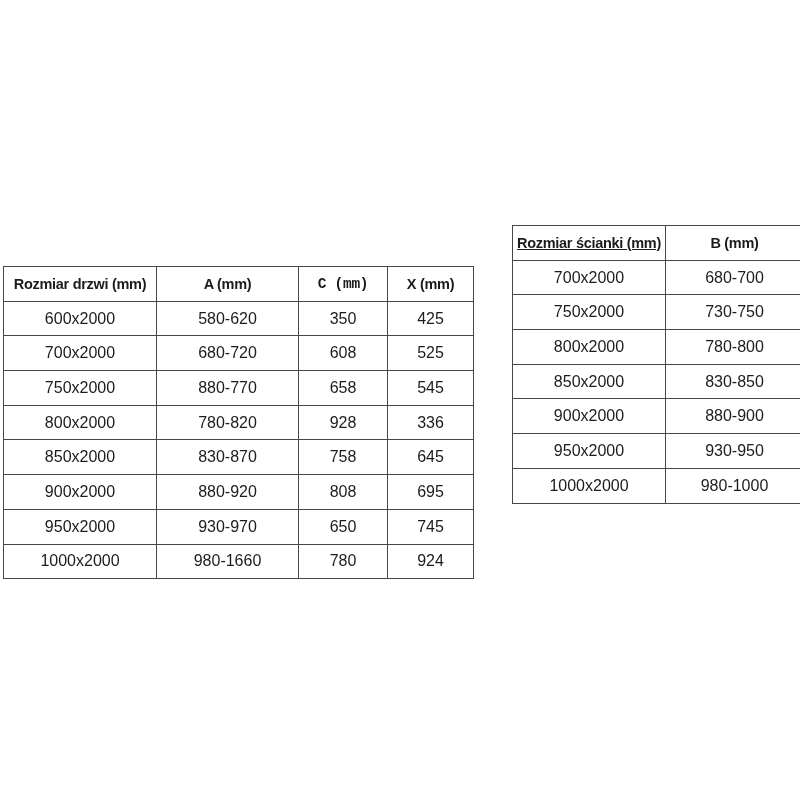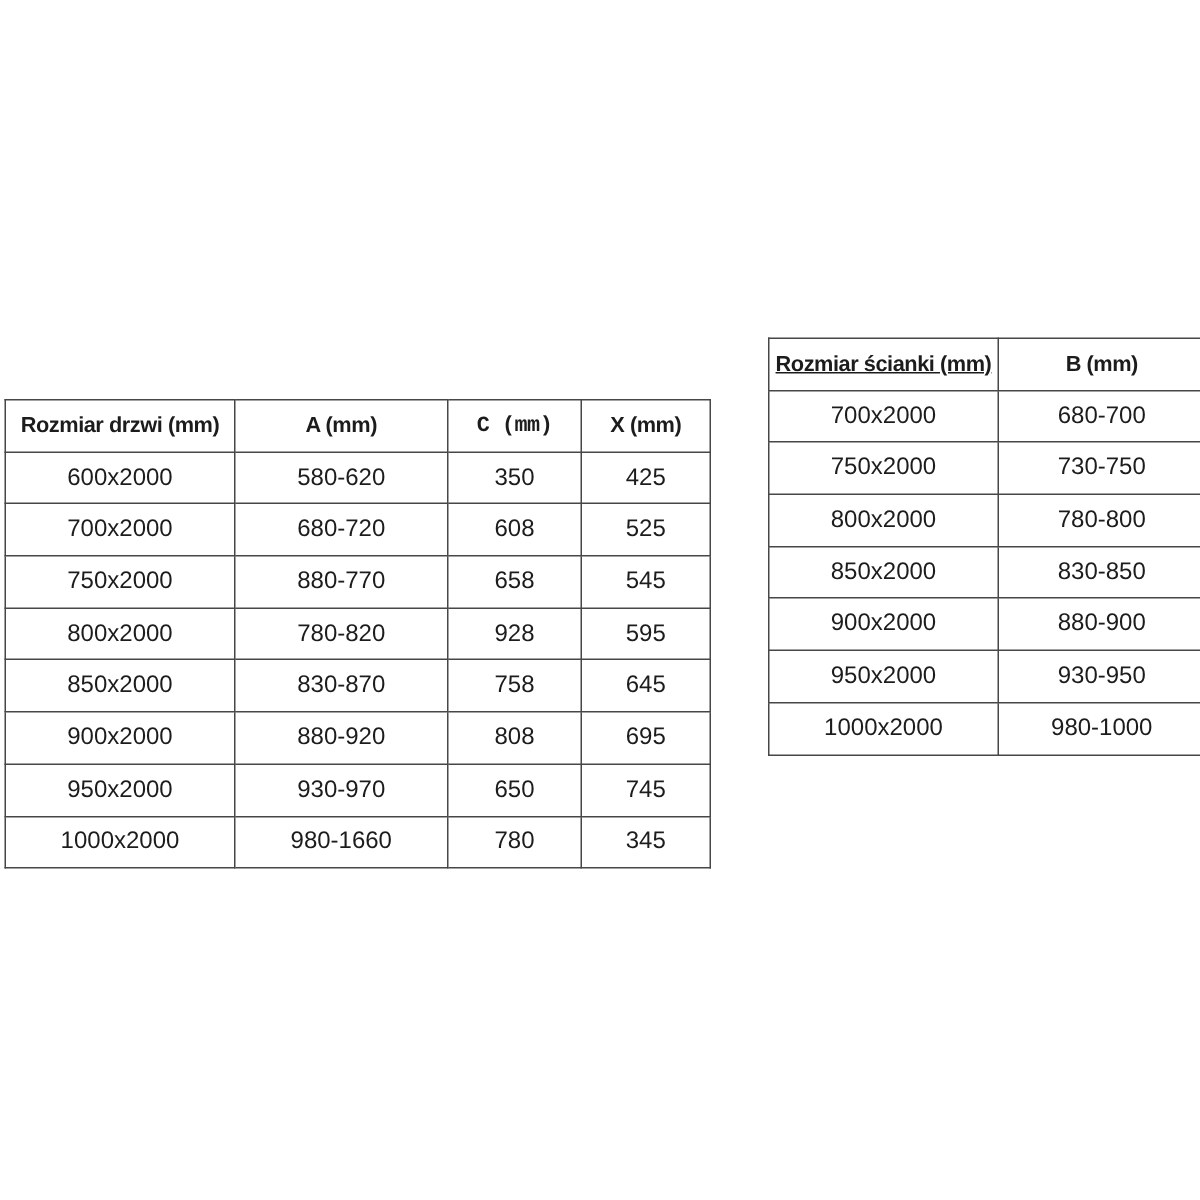--- a/index.html
+++ b/index.html
@@ -77,21 +77,21 @@
       <tr>
         <td>750x2000</td>
         <td>880-770</td>
         <td>658</td>
         <td>545</td>
       </tr>
       <tr>
         <td>800x2000</td>
         <td>780-820</td>
         <td>928</td>
-        <td>595</td>
+        <td>336</td>
       </tr>
       <tr>
         <td>850x2000</td>
         <td>830-870</td>
         <td>758</td>
         <td>645</td>
       </tr>
       <tr>
         <td>900x2000</td>
         <td>880-920</td>
@@ -101,21 +101,21 @@
       <tr>
         <td>950x2000</td>
         <td>930-970</td>
         <td>650</td>
         <td>745</td>
       </tr>
       <tr>
         <td>1000x2000</td>
         <td>980-1660</td>
         <td>780</td>
-        <td>345</td>
+        <td>924</td>
       </tr>
     </tbody>
 </table>
 
 <table class="spec" id="right-table">
   <thead>
     <tr>
         <th>Rozmiar ścianki (mm)</th>
         <th>B (mm)</th>
       </tr>

